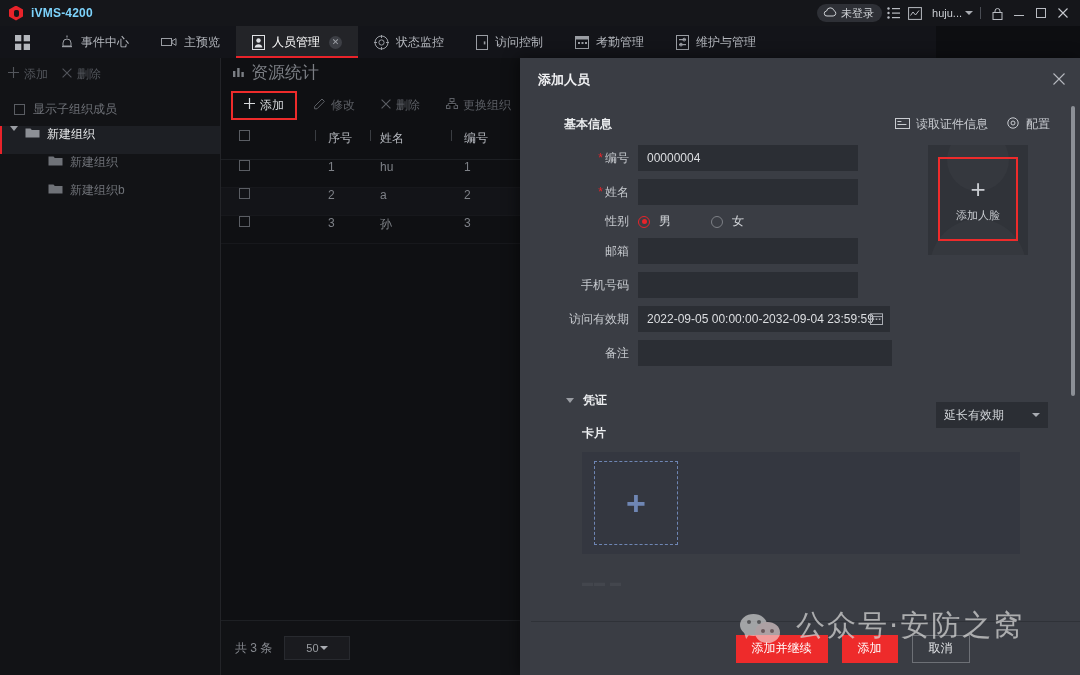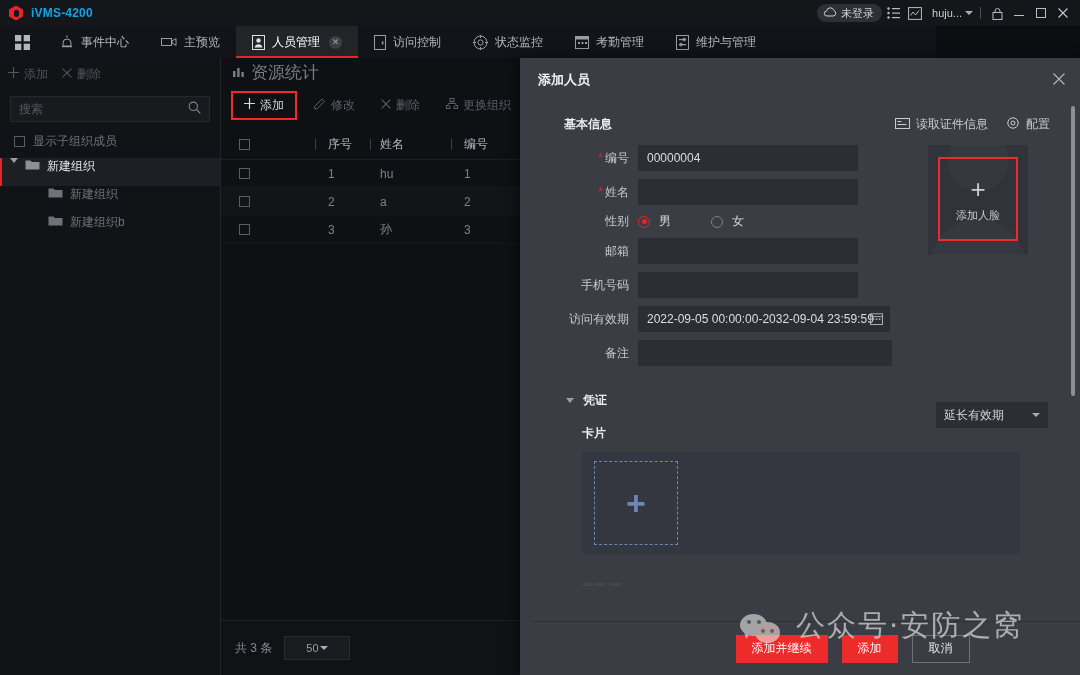--- a/index.html
+++ b/index.html
@@ -22,21 +22,21 @@
   }
   .logo-mark .hex {
     width: 14px; height: 15px; background: #e8232a;
     clip-path: polygon(50% 0%, 100% 26%, 100% 74%, 50% 100%, 0% 74%, 0% 26%);
   }
   .logo-mark .hex::after {
     content: ""; position: absolute; left: 4.5px; top: 4px;
     width: 5px; height: 7px; background: #15161a; border-radius: 2px 2px 3px 3px;
   }
   .app-title {
-    margin-left: 8px; font-size: 12px; font-weight: bold; color: #0ea5e9; letter-spacing: .2px;
+    margin-left: 8px; font-size: 12px; font-weight: bold; color: #7dd3fc; letter-spacing: .2px;
   }
   .tb-right { margin-left: auto; display: flex; align-items: center; height: 26px; padding-right: 6px; }
   .login-pill {
     display: flex; align-items: center; gap: 4px;
     background: #2e3036; border-radius: 11px; height: 18px;
     padding: 0 8px 0 6px; color: #cfd2d6; font-size: 11px;
   }
   .tb-icon {
     width: 22px; height: 26px; display: flex; align-items: center; justify-content: center;
     color: #b9bcc2;
@@ -96,21 +96,21 @@
 
   
   .mid-panel {
     position: absolute; left: 221px; top: 58px; width: 299px; height: 617px; background: #0f1013;
   }
   .res-stat { display: flex; align-items: center; gap: 6px; height: 28px; padding-left: 12px; font-size: 17px; color: #7b7e84; }
   .mid-toolbar { height: 38px; display: flex; align-items: center; padding-left: 10px; gap: 8px; }
   .mt-btn { display: flex; align-items: center; gap: 5px; font-size: 12px; color: #5c5f65; padding: 5px 9px; }
   .mt-btn.hl { color: #d8dadd; border: 2px solid #ee2b2b; padding: 4px 11px; }
   .tbl { margin: 6px 0 0 0; }
-  .tbl-head, .tbl-row { display: flex; align-items: center; height: 28px; font-size: 12px; }
+  .tbl-head, .tbl-row { display: flex; height: 28px; font-size: 12px; }
   .tbl-head { color: #b7bac0; border-bottom: 1px solid #1d1f23; height: 30px; }
   .tbl-row { color: #7e8187; border-bottom: 1px solid #17181c; }
   .tbl-row.alt { background: #131418; }
   .c-chk { width: 46px; display: flex; justify-content: center; }
   .c-gap { width: 48px; }
   .vdiv { width: 1px; height: 11px; background: #3a3d42; }
   .c-seq { width: 54px; padding-left: 12px; }
   .c-name { width: 80px; padding-left: 9px; }
   .c-num { width: 60px; padding-left: 12px; }
   .pager {
@@ -329,37 +329,37 @@
             <circle cx="6.5" cy="5.5" r="2.2" fill="#dfe1e4"></circle>
             <path d="M2.6 12.4a4 4 0 0 1 7.8 0z" fill="#dfe1e4"></path>
           </svg>
       </span>
       <span>人员管理</span>
       <span class="tab-close">✕</span>
     </div>
 
     <div class="tab">
       <span class="tico">
-        <svg width="12" height="15" viewBox="0 0 12 15">
-            <rect x="0.5" y="0.5" width="11" height="14" fill="none" stroke="#9a9da3" stroke-width="1"></rect>
-            <rect x="7.8" y="6.4" width="1.6" height="3" fill="#9a9da3"></rect>
-          </svg>
-      </span>
-      <span>访问控制</span>
-    </div>
-
-    <div class="tab">
-      <span class="tico">
         <svg width="15" height="15" viewBox="0 0 15 15">
             <circle cx="7.5" cy="7.5" r="6.5" fill="none" stroke="#9a9da3" stroke-width="1"></circle>
             <circle cx="7.5" cy="7.5" r="2.6" fill="none" stroke="#9a9da3" stroke-width="1"></circle>
             <path d="M7.5 0v3 M7.5 12v3 M0 7.5h3 M12 7.5h3" stroke="#9a9da3" stroke-width="1"></path>
           </svg>
       </span>
       <span>状态监控</span>
+    </div>
+
+    <div class="tab">
+      <span class="tico">
+        <svg width="12" height="15" viewBox="0 0 12 15">
+            <rect x="0.5" y="0.5" width="11" height="14" fill="none" stroke="#9a9da3" stroke-width="1"></rect>
+            <rect x="7.8" y="6.4" width="1.6" height="3" fill="#9a9da3"></rect>
+          </svg>
+      </span>
+      <span>访问控制</span>
     </div>
 
     <div class="tab">
       <span class="tico">
         <svg width="14" height="14" viewBox="0 0 14 14">
             <rect x="0.5" y="1.5" width="13" height="12" fill="none" stroke="#9a9da3" stroke-width="1"></rect>
             <rect x="0.5" y="1.5" width="13" height="3" fill="#9a9da3"></rect>
             <rect x="3" y="7" width="2" height="2" fill="#9a9da3"></rect>
             <rect x="6.5" y="7" width="2" height="2" fill="#9a9da3"></rect>
             <rect x="10" y="7" width="2" height="2" fill="#9a9da3"></rect>
@@ -395,29 +395,20 @@
       <div class="lp-tool">
         <span>
           <svg width="10" height="10" viewBox="0 0 10 10">
               <path d="M0.6 0.6 L9.4 9.4 M9.4 0.6 L0.6 9.4" stroke="#53565c" stroke-width="1.1"></path>
             </svg>
         </span>
         <span>删除</span>
       </div>
     </div>
 
-    <div class="search-box">
-      <input readonly="" placeholder="搜索" style="">
-      <span>
-        <svg width="13" height="13" viewBox="0 0 13 13">
-            <circle cx="5.3" cy="5.3" r="4.2" fill="none" stroke="#83868c" stroke-width="1.1"></circle>
-            <path d="M8.5 8.5 L12.3 12.3" stroke="#83868c" stroke-width="1.1"></path>
-          </svg>
-      </span>
-    </div>
 
     <div class="chk-row">
       <span class="sqchk"></span>
       <span>显示子组织成员</span>
     </div>
 
     <div class="tree-node sel">
       <span class="tri"></span>
       <span>
         <svg width="15" height="12" viewBox="0 0 15 12">

